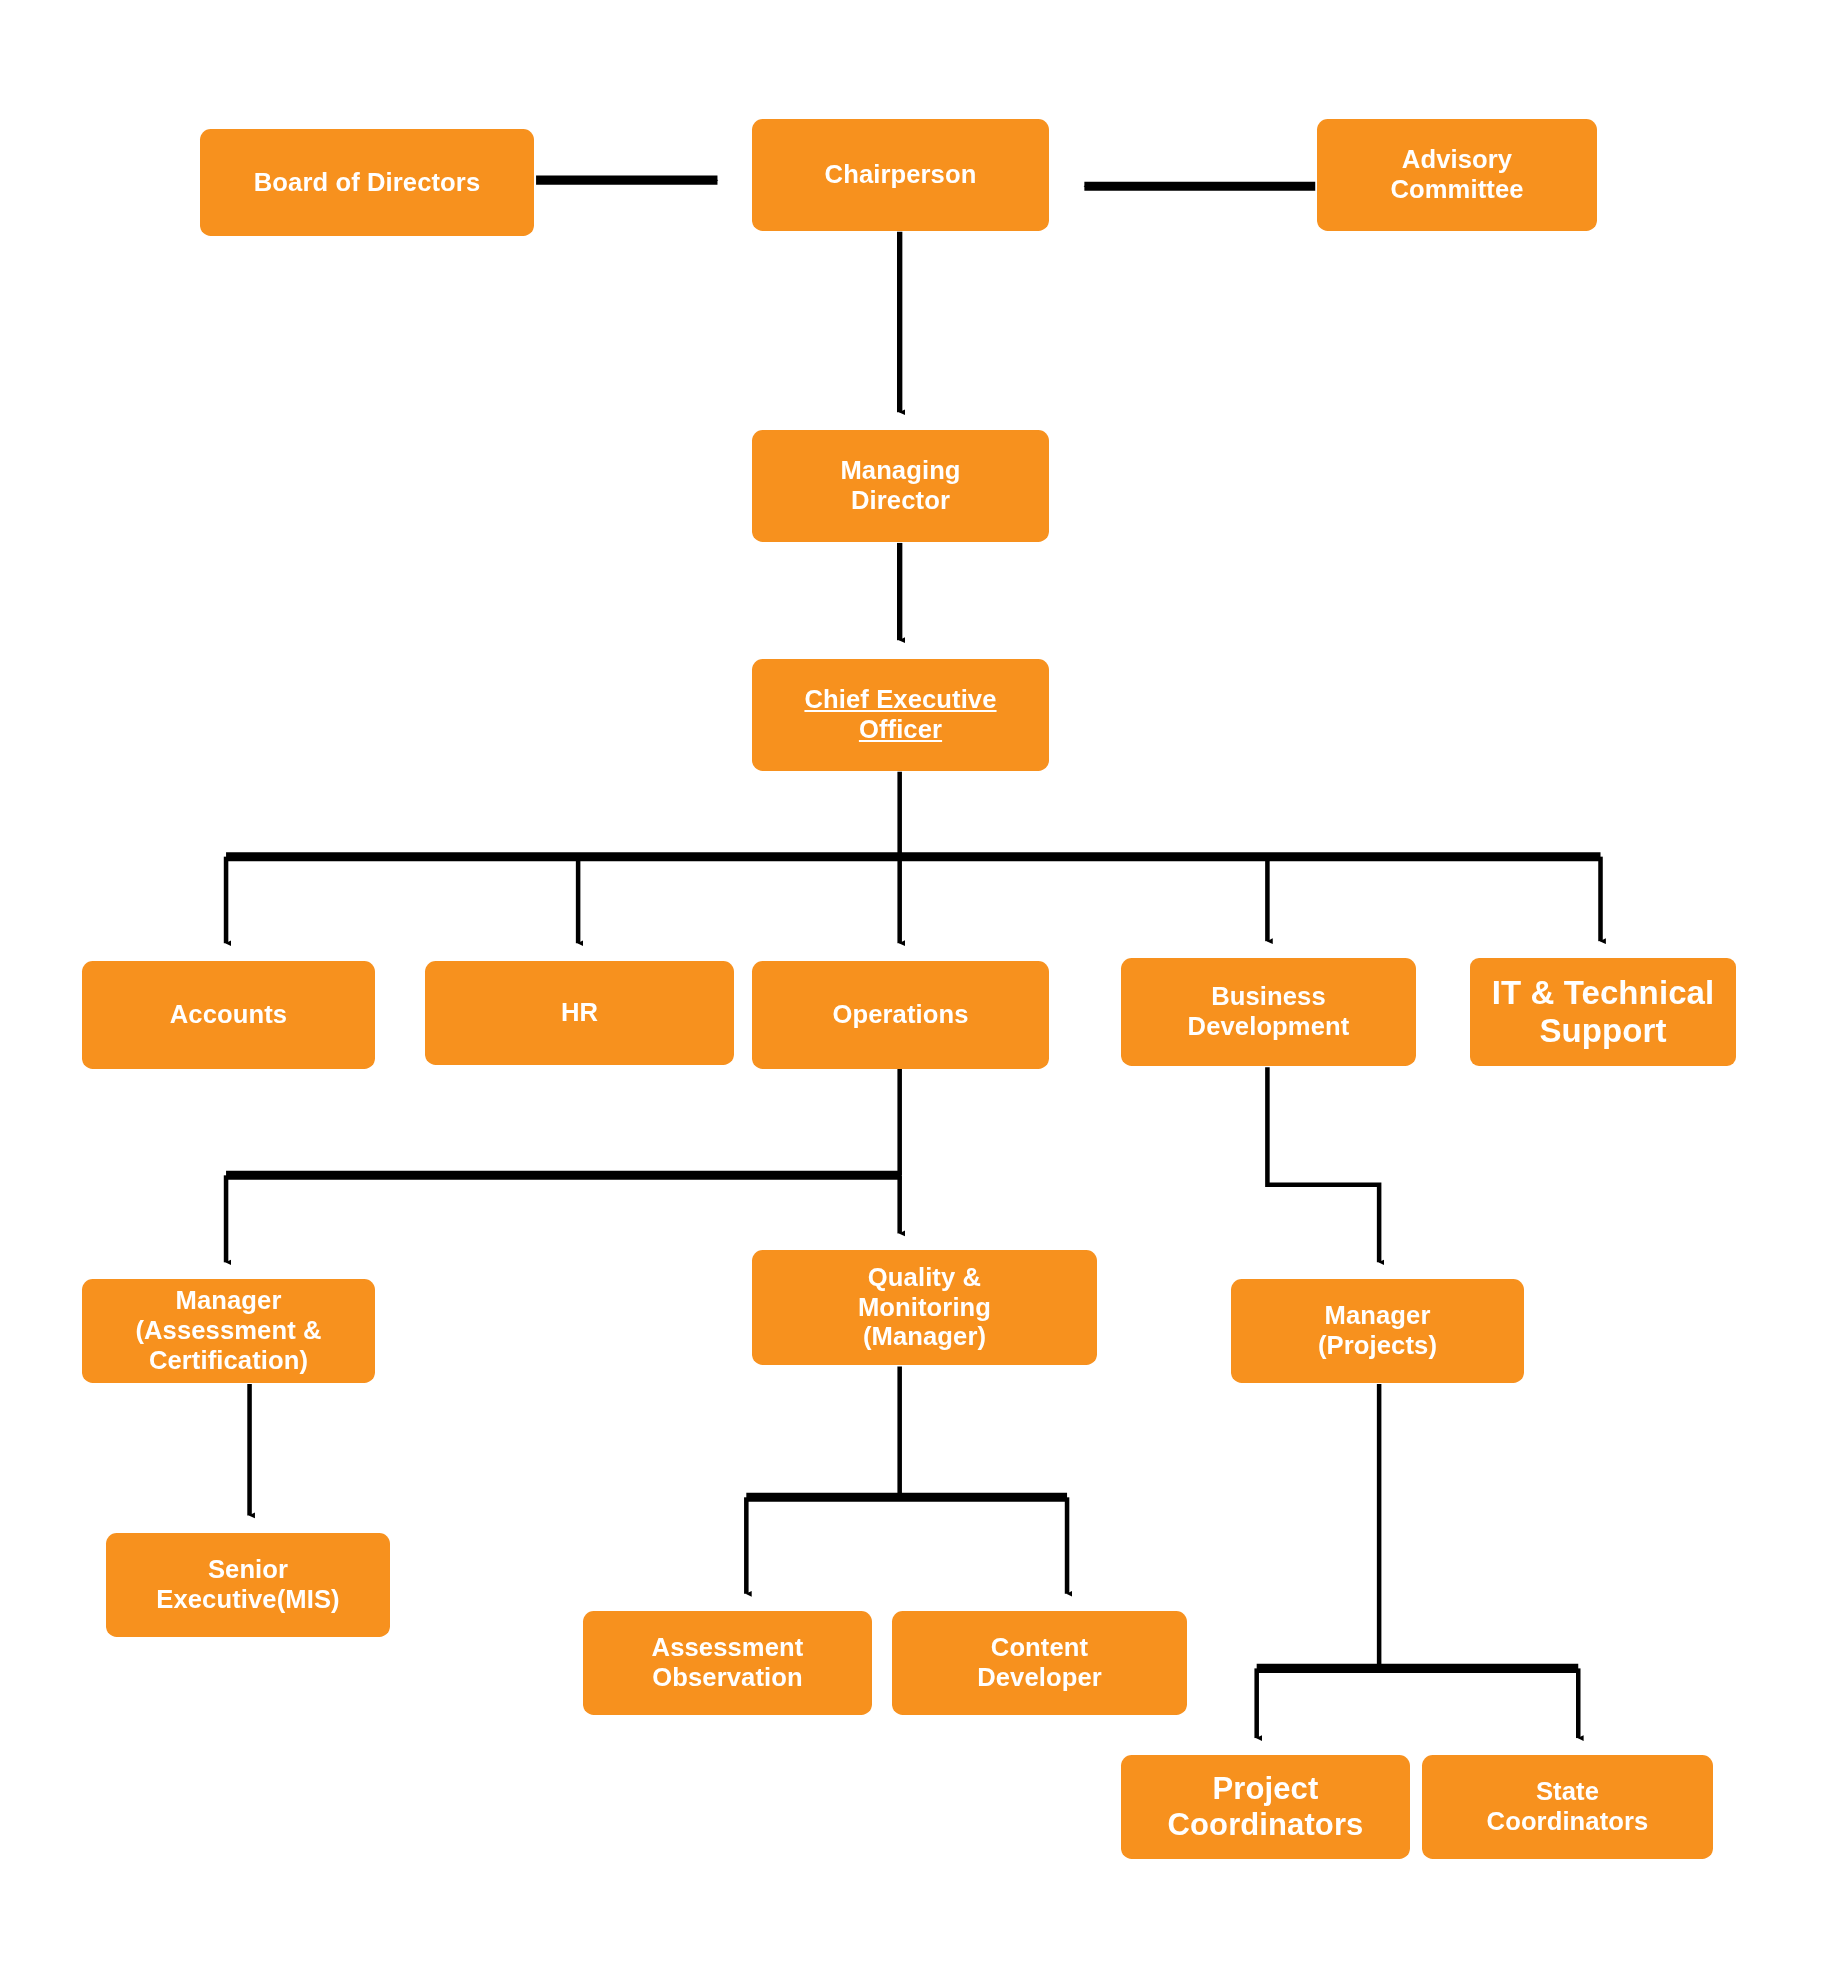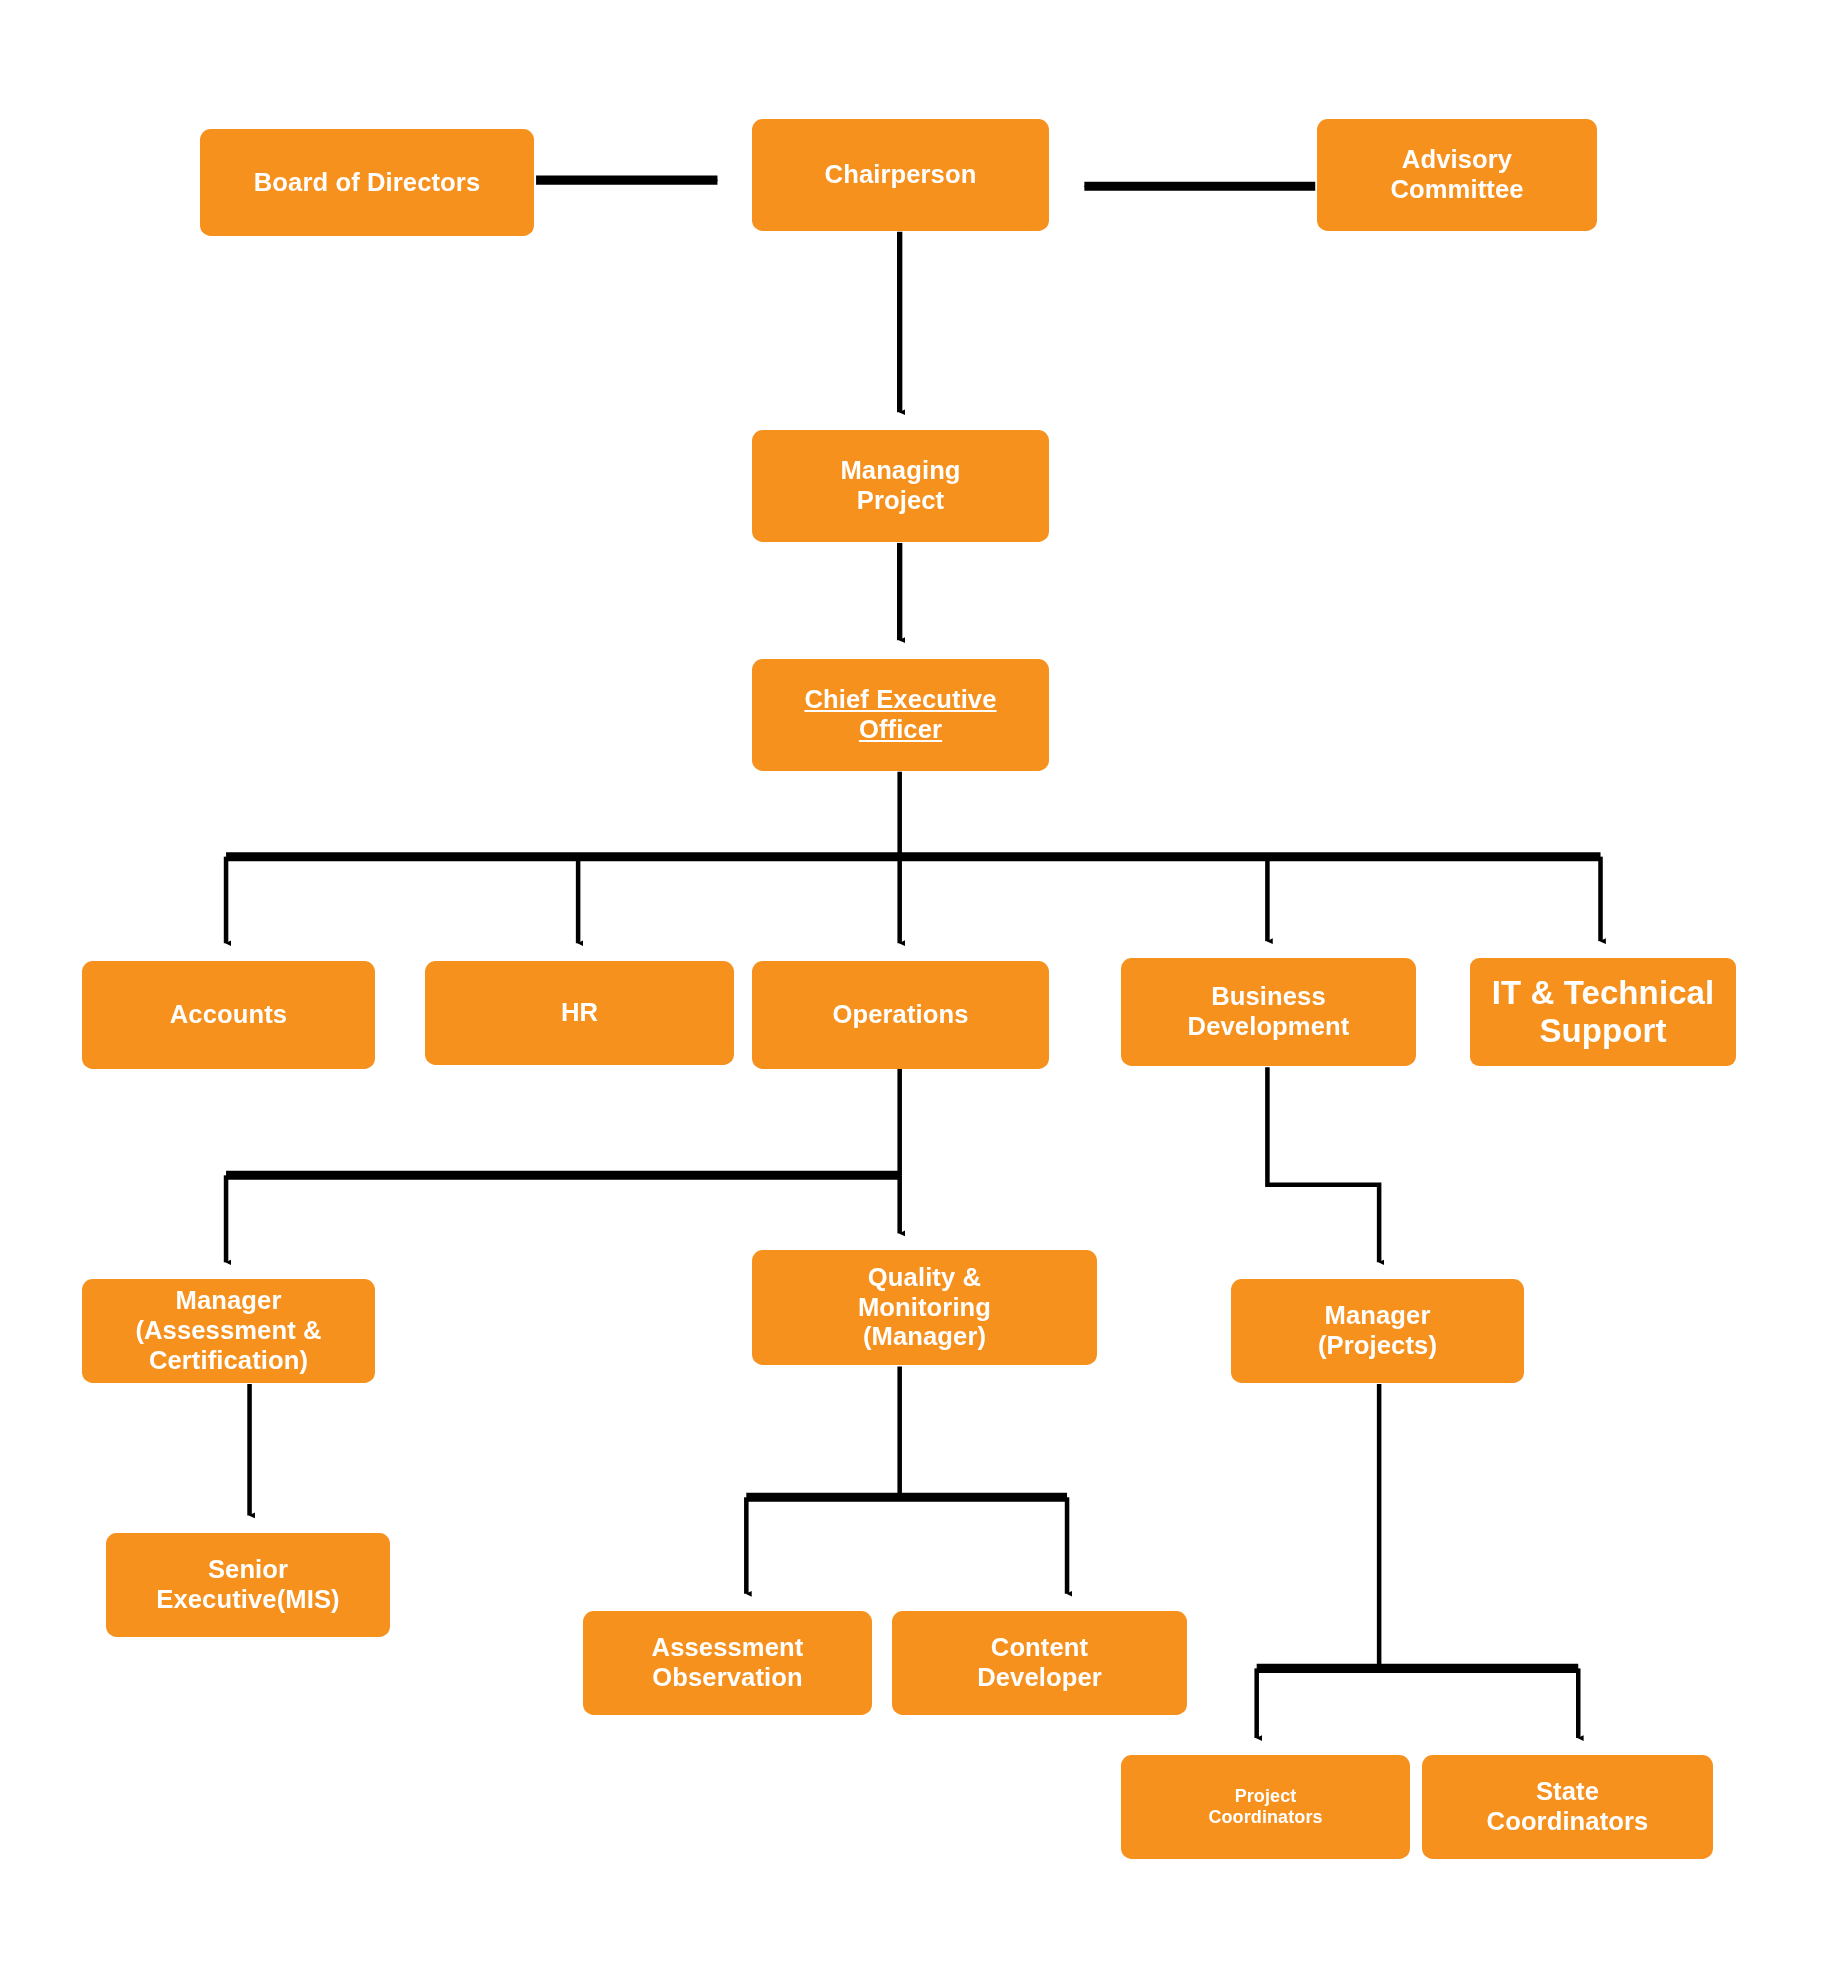--- a/index.html
+++ b/index.html
@@ -97,21 +97,21 @@
       <line x1="3828" y1="4047" x2="3828" y2="4216" marker-end="url(#arrowdown)"></line>
     </g>
   </svg>
 
   <div id="nodes-layer">
       <div class="node-box" style="left: 200px; top: 129px; width: 334px; height: 107px; background: rgb(247, 145, 30); color: rgb(255, 255, 255); font-size: 25.6px;"><span>Board of Directors</span></div>
       <div class="node-box" style="left: 752px; top: 119px; width: 297px; height: 112px; background: rgb(247, 145, 30); color: rgb(255, 255, 255); font-size: 25.6px;"><span>Chairperson</span></div>
       <div class="node-box" style="left: 1317px; top: 119px; width: 280px; height: 112px; background: rgb(247, 145, 30); color: rgb(255, 255, 255); font-size: 25.6px;"><span>Advisory
 Committee</span></div>
       <div class="node-box" style="left: 752px; top: 430px; width: 297px; height: 112px; background: rgb(247, 145, 30); color: rgb(255, 255, 255); font-size: 25.6px;"><span>Managing
-Project</span></div>
+Director</span></div>
       <div class="node-box" style="left: 752px; top: 659px; width: 297px; height: 112px; background: rgb(247, 145, 30); color: rgb(255, 255, 255); font-size: 25.6px; text-decoration: underline;"><span>Chief Executive
 Officer</span></div>
       <div class="node-box" style="left: 82px; top: 961px; width: 293px; height: 108px; background: rgb(247, 145, 30); color: rgb(255, 255, 255); font-size: 25.6px;"><span>Accounts</span></div>
       <div class="node-box" style="left: 425px; top: 961px; width: 309px; height: 104px; background: rgb(247, 145, 30); color: rgb(255, 255, 255); font-size: 25.6px;"><span>HR</span></div>
       <div class="node-box" style="left: 752px; top: 961px; width: 297px; height: 108px; background: rgb(247, 145, 30); color: rgb(255, 255, 255); font-size: 25.6px;"><span>Operations</span></div>
       <div class="node-box" style="left: 1113px; top: 958px; width: 295px; height: 108px; background: rgb(247, 145, 30); color: rgb(255, 255, 255); font-size: 25.6px; margin-left: 8px;"><span>Business
 Development</span></div>
       <div class="node-box" style="left: 1470px; top: 958px; width: 266px; height: 108px; background: rgb(247, 145, 30); color: rgb(255, 255, 255); font-size: 33px; border-radius: 9px;"><span>IT &amp; Technical
 Support</span></div>
       <div class="node-box" style="left: 82px; top: 1279px; width: 293px; height: 104px; background: rgb(247, 145, 30); color: rgb(255, 255, 255); font-size: 25.6px;"><span>Manager
@@ -121,20 +121,20 @@
 Monitoring
 (Manager)</span></div>
       <div class="node-box" style="left: 1231px; top: 1279px; width: 293px; height: 104px; background: rgb(247, 145, 30); color: rgb(255, 255, 255); font-size: 25.6px;"><span>Manager
 (Projects)</span></div>
       <div class="node-box" style="left: 106px; top: 1533px; width: 284px; height: 104px; background: rgb(247, 145, 30); color: rgb(255, 255, 255); font-size: 25.6px;"><span>Senior
 Executive(MIS)</span></div>
       <div class="node-box" style="left: 583px; top: 1611px; width: 289px; height: 104px; background: rgb(247, 145, 30); color: rgb(255, 255, 255); font-size: 25.6px;"><span>Assessment
 Observation</span></div>
       <div class="node-box" style="left: 892px; top: 1611px; width: 295px; height: 104px; background: rgb(247, 145, 30); color: rgb(255, 255, 255); font-size: 25.6px;"><span>Content
 Developer</span></div>
-      <div class="node-box" style="left: 1121px; top: 1755px; width: 289px; height: 104px; background: rgb(247, 145, 30); color: rgb(255, 255, 255); font-size: 18px;"><span>Project
+      <div class="node-box" style="left: 1121px; top: 1755px; width: 289px; height: 104px; background: rgb(247, 145, 30); color: rgb(255, 255, 255); font-size: 31px;"><span>Project
 Coordinators</span></div>
       <div class="node-box" style="left: 1422px; top: 1755px; width: 291px; height: 104px; background: rgb(247, 145, 30); color: rgb(255, 255, 255); font-size: 25.6px;"><span>State
 Coordinators</span></div>
     </div>
 
 </div>
 
 
 </body></html>

